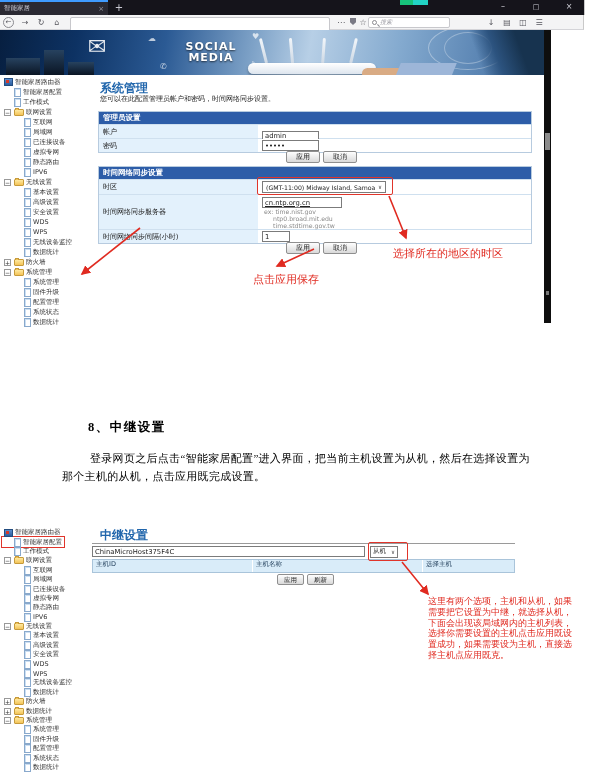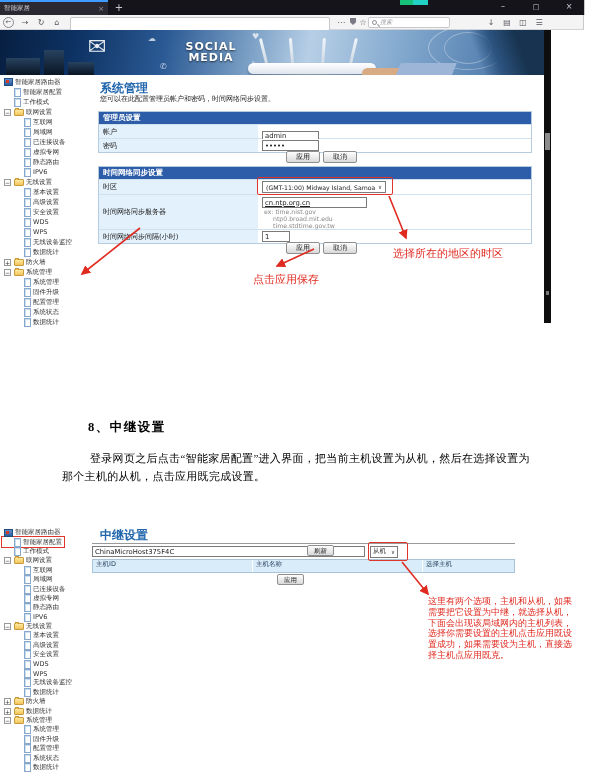--- a/index.html
+++ b/index.html
@@ -284,21 +284,21 @@
     <div class="fv">
       <div class="selbox">
         <span>(GMT-11:00) Midway Island, Samoa</span>
         <span class="selarrow">∨</span>
       </div>
     </div>
   </div>
   <div class="frow" style="height:34px;">
     <div class="fl">时间网络同步服务器</div>
     <div class="fv" style="flex-direction:column;align-items:flex-start;justify-content:flex-start;padding-top:2px;">
-      <input class="inp" style="width: 105px; text-decoration: underline;" value="cn.ntp.org.cn">
+      <input class="inp" style="width: 80px; text-decoration: underline;" value="cn.ntp.org.cn">
       <div class="hint" style="margin-left:2px;">ex: time.nist.gov</div>
       <div class="hint" style="margin-left:11px;">ntp0.broad.mit.edu</div>
       <div class="hint" style="margin-left:11px;">time.stdtime.gov.tw</div>
     </div>
   </div>
   <div class="frow" style="height:13px;">
     <div class="fl">时间网络同步间隔(小时)</div>
     <div class="fv">
         <input class="inp" style="width: 28px;" value="1">
       </div>
@@ -457,21 +457,21 @@
     <span>从机</span>
     <span class="selarrow">∨</span>
   </div>
 </div>
 <div class="s2head">
   <div class="s2cell" style="width:160px;">主机ID</div>
   <div class="s2cell" style="width:170px;">主机名称</div>
   <div class="s2cell" style="flex:1;border-right:none;">选择主机</div>
 </div>
 <button class="btn2" style="left:277px;top:574px;">应用</button>
-<button class="btn2" style="left:307px;top:545px;">刷新</button>
+<button class="btn2" style="left:307px;top:574px;">刷新</button>
 
 <div class="redbox" style="left:368px;top:542px;width:38px;height:17px;"></div>
 <svg class="arrow" style="left:394px;top:558px;" width="44" height="44">
   <defs>
       <marker id="ah4" markerWidth="6" markerHeight="6" refX="5" refY="3" orient="auto">
         <path d="M0,0 L6,3 L0,6 z" fill="#e02a20"></path>
       </marker>
     </defs>
   <line x1="8" y1="4" x2="34" y2="36" stroke="#e02a20" stroke-width="1.6" marker-end="url(#ah4)"></line>
 </svg>

